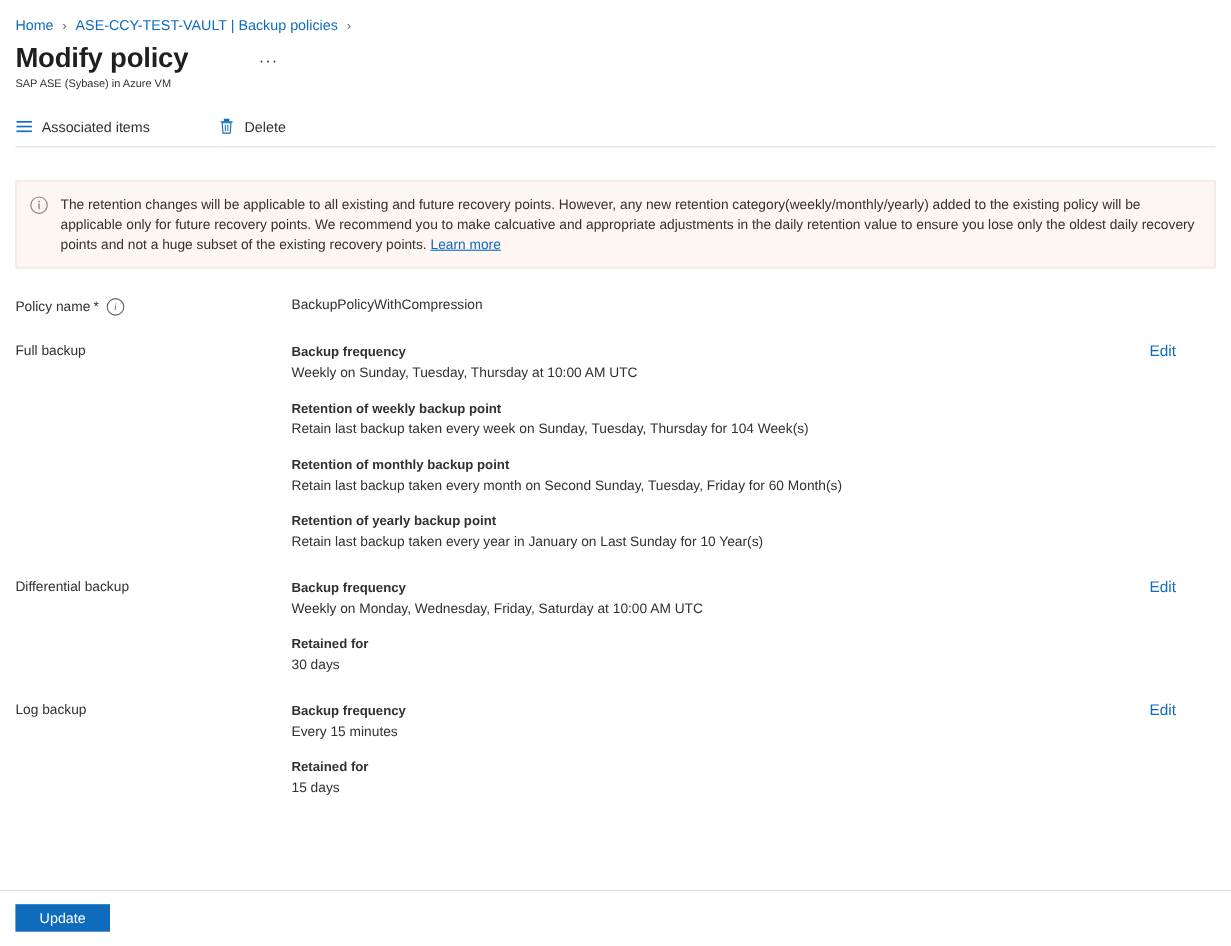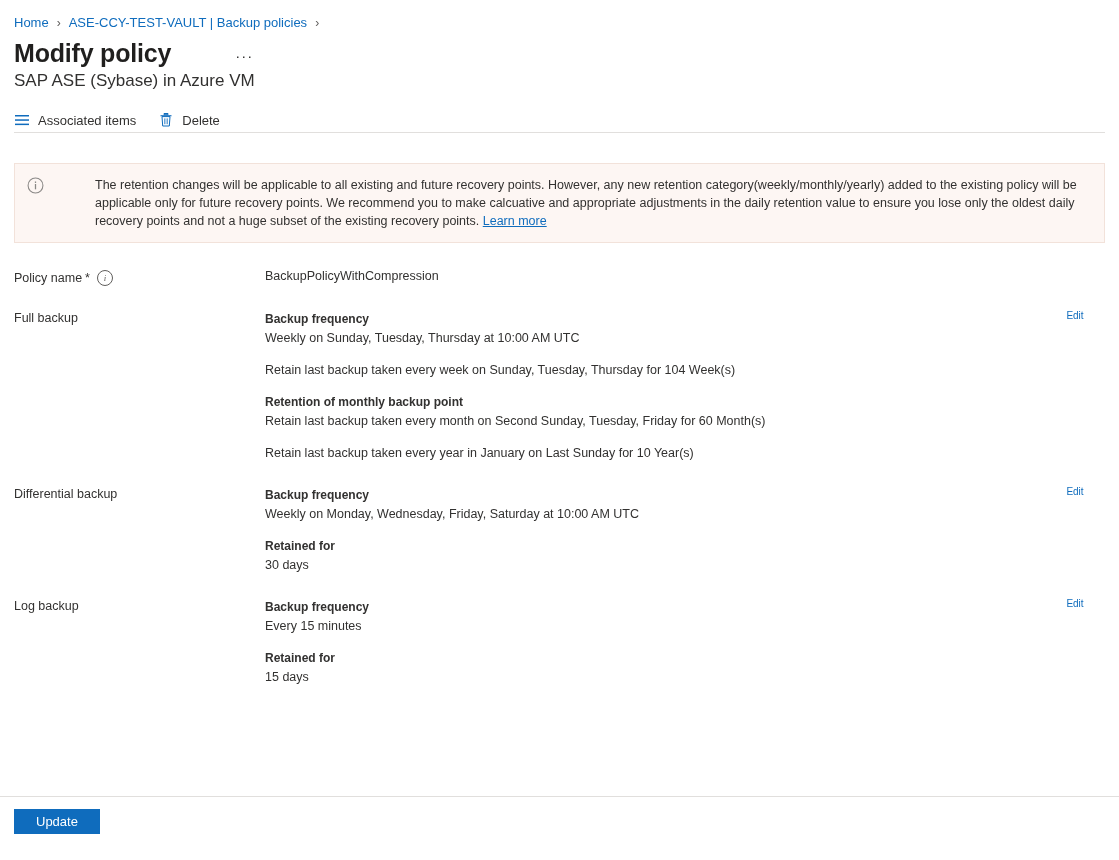--- a/index.html
+++ b/index.html
@@ -56,32 +56,34 @@
     margin-left: 12px;
     color: #323130;
     font-size: 15px;
     letter-spacing: 1px;
     cursor: pointer;
     padding: 0 4px;
     align-self: flex-end;
     margin-bottom: 4px;
   }
   .subtitle {
-    font-size: 17px;
+    font-size: 10px;
     color: #323130;
     margin-top: 3px;
   }
 
   
   .command-bar {
     display: flex;
-    align-items: center;
+    align-items: flex-end;
     margin: 17px 14px 0 14px;
+    padding-bottom: 10px;
     border-bottom: 1px solid #e1dfdd;
     height: 24px;
+    gap: 40px;
   }
   .cmd {
     display: flex;
     align-items: center;
     margin-right: 22px;
     cursor: pointer;
     font-size: 13px;
     color: #323130;
   }
   .cmd .ico {
@@ -106,21 +108,20 @@
   .info-banner .bico {
     flex: 0 0 20px;
     margin-right: 8px;
     margin-top: 1px;
     color: #8a8886;
   }
   .info-banner .btext {
     font-size: 12.5px;
     line-height: 18px;
     color: #323130;
-    margin-left: 40px;
   }
   .info-banner a {
     color: #0f6cbd;
     text-decoration: underline;
   }
 
   
   .form {
     margin: 26px 14px 0 14px;
   }
@@ -158,23 +159,23 @@
     font-style: italic;
   }
   .fvalue {
     flex: 1 1 auto;
     font-size: 12.5px;
     color: #323130;
   }
   .fedit {
     flex: 0 0 auto;
     width: 60px;
-    text-align: center;
+    text-align: left;
     color: #0f6cbd;
-    font-size: 10px;
+    font-size: 14px;
     cursor: pointer;
     padding-left: 4px;
   }
 
   .section {
     margin-top: 24px;
   }
   .group { margin-bottom: 14px; }
   .group:last-child { margin-bottom: 0; }
   .gtitle {
@@ -187,21 +188,21 @@
     font-size: 12.5px;
     color: #323130;
     line-height: 18px;
     margin-top: 1px;
   }
 
   
   .footer {
     position: absolute;
     left: 0;
-    bottom: 16px;
+    bottom: 3px;
     width: 1119px;
     border-top: 1px solid #e1dfdd;
     height: 47px;
     background: #ffffff;
   }
   .update-btn {
     margin: 12px 0 0 14px;
     background: #0f6cbd;
     color: #ffffff;
     border: none;
@@ -282,27 +283,29 @@
   </div>
 
   <div class="frow section">
     <div class="flabel">Full backup</div>
     <div class="fvalue">
       <div class="group">
         <div class="gtitle">Backup frequency</div>
         <div class="gdesc">Weekly on Sunday, Tuesday, Thursday at 10:00 AM UTC</div>
       </div>
       <div class="group">
+        <div class="gtitle">Retention of weekly backup point</div>
         <div class="gdesc">Retain last backup taken every week on Sunday, Tuesday, Thursday for 104 Week(s)</div>
       </div>
       <div class="group">
         <div class="gtitle">Retention of monthly backup point</div>
         <div class="gdesc">Retain last backup taken every month on Second Sunday, Tuesday, Friday for 60 Month(s)</div>
       </div>
       <div class="group">
+        <div class="gtitle">Retention of yearly backup point</div>
         <div class="gdesc">Retain last backup taken every year in January on Last Sunday for 10 Year(s)</div>
       </div>
     </div>
     <div class="fedit">Edit</div>
   </div>
 
   <div class="frow section">
     <div class="flabel">Differential backup</div>
     <div class="fvalue">
       <div class="group">

